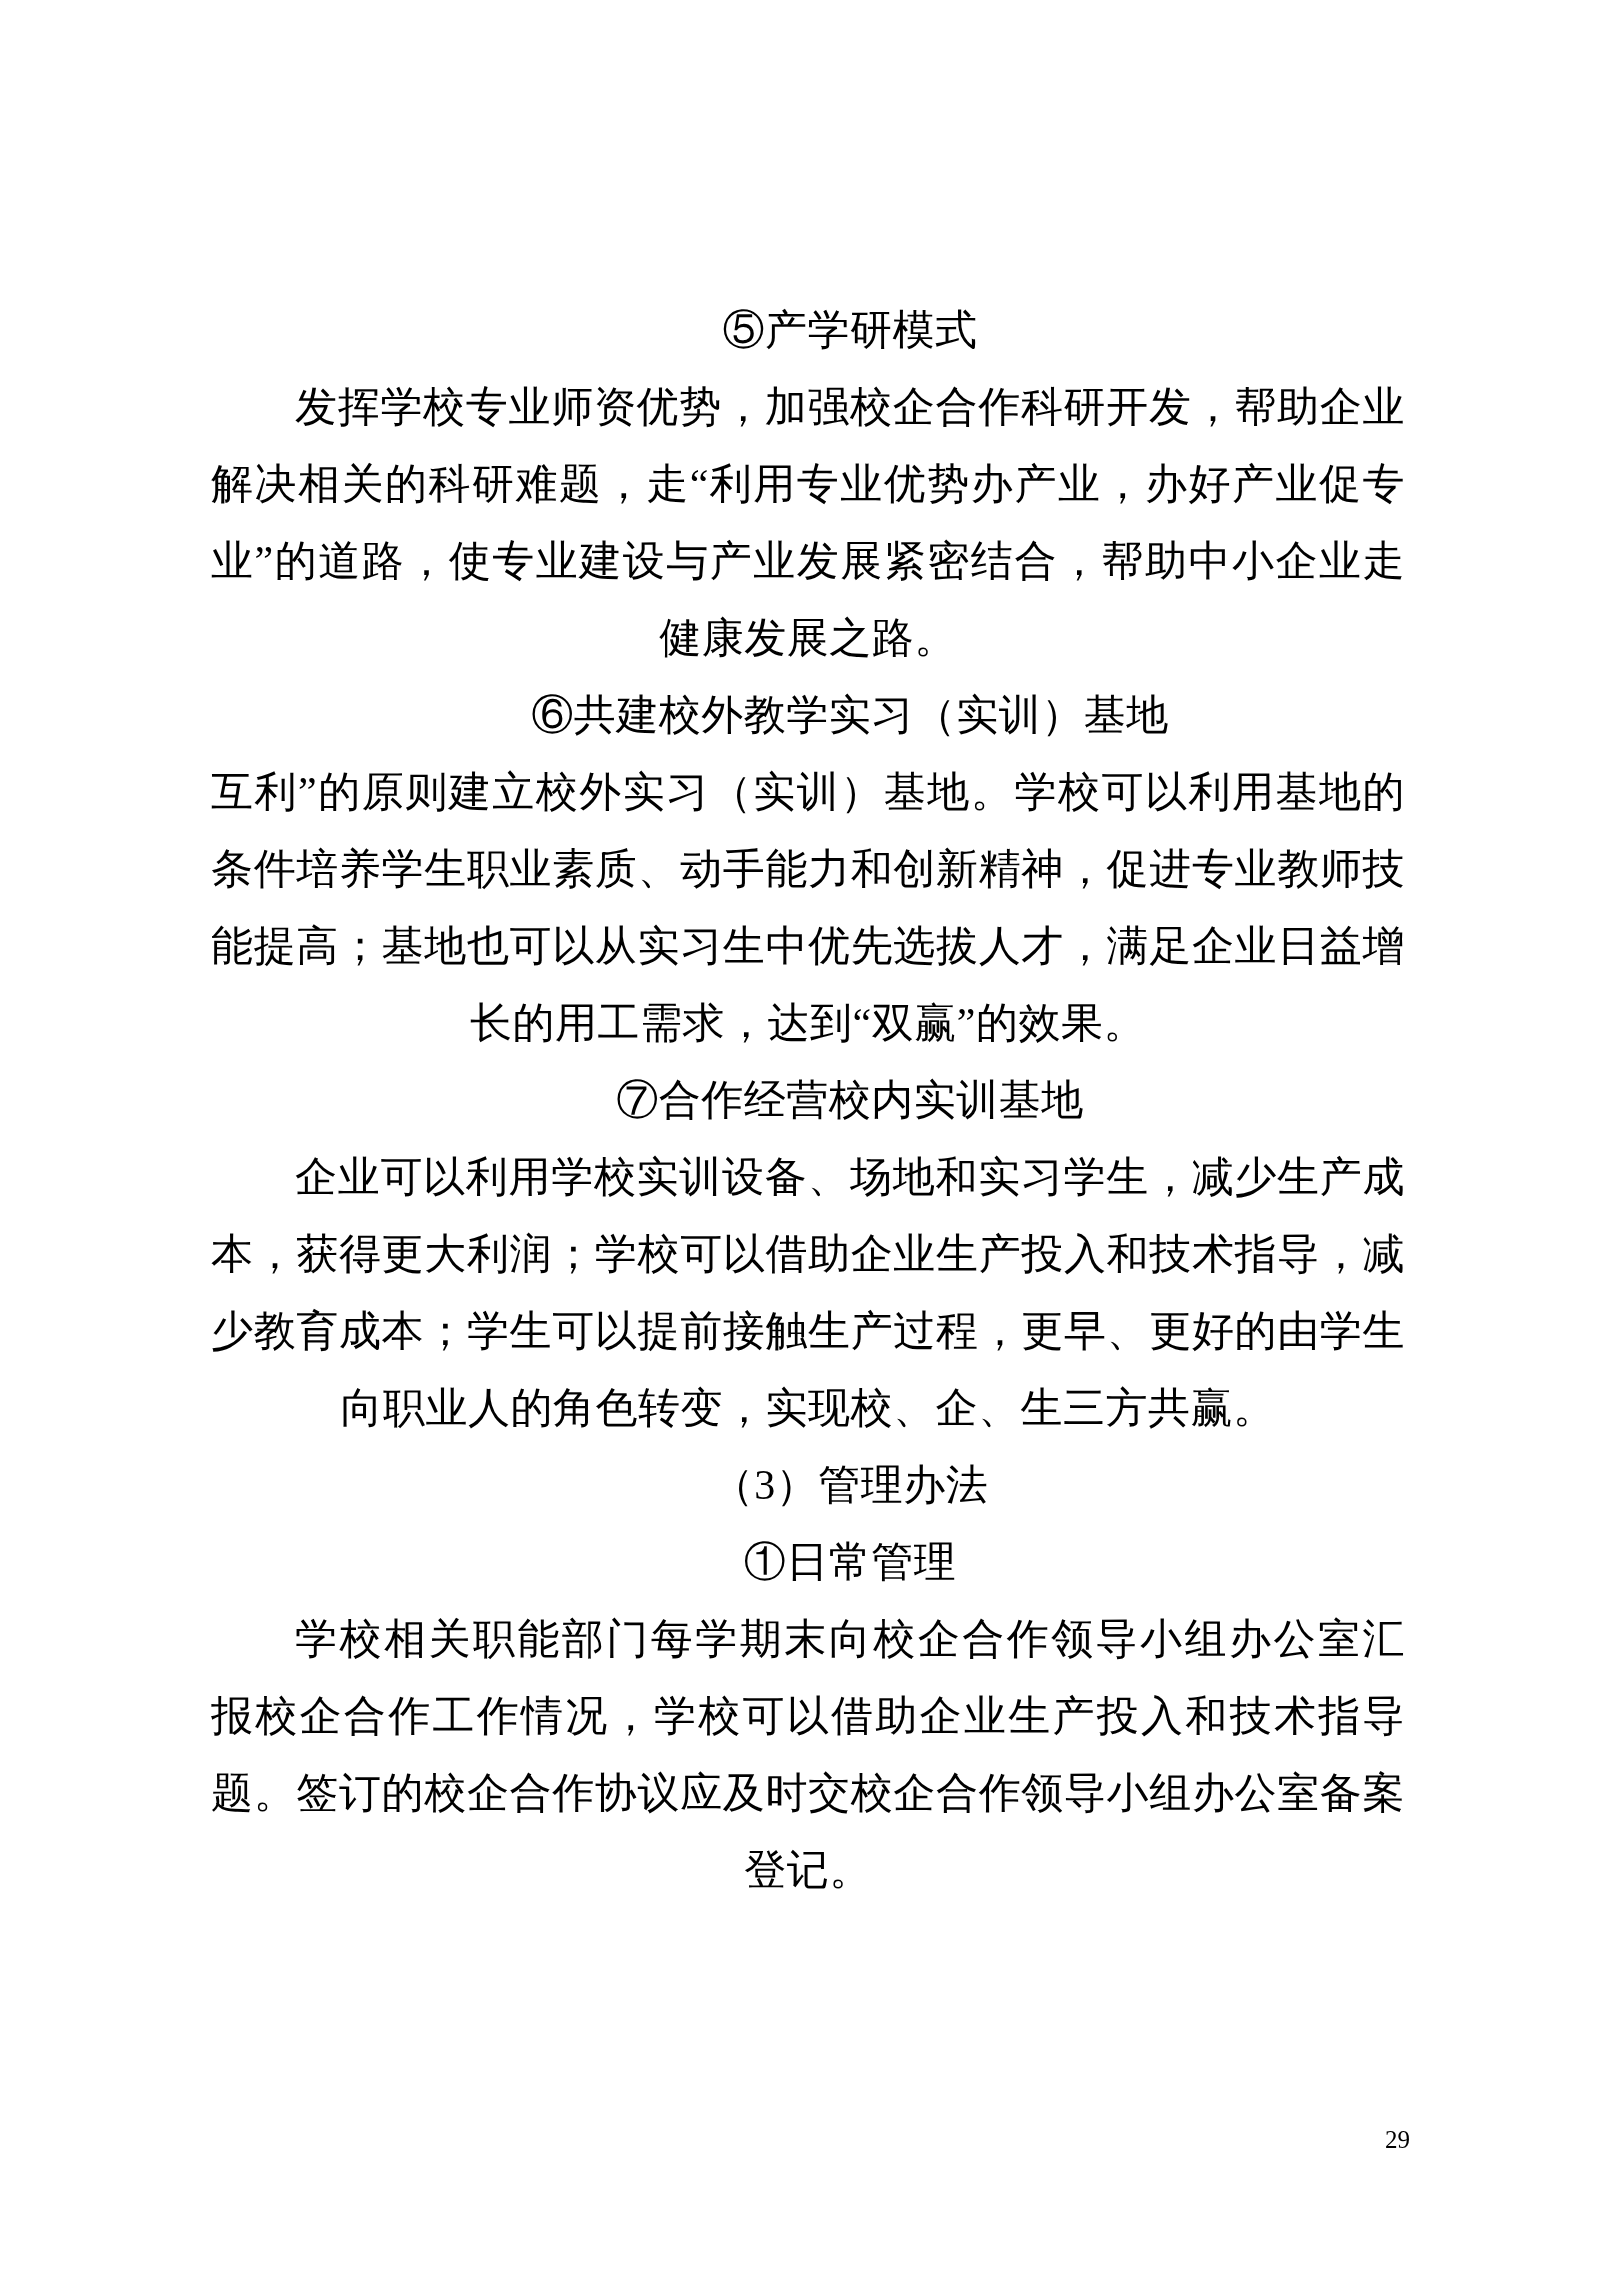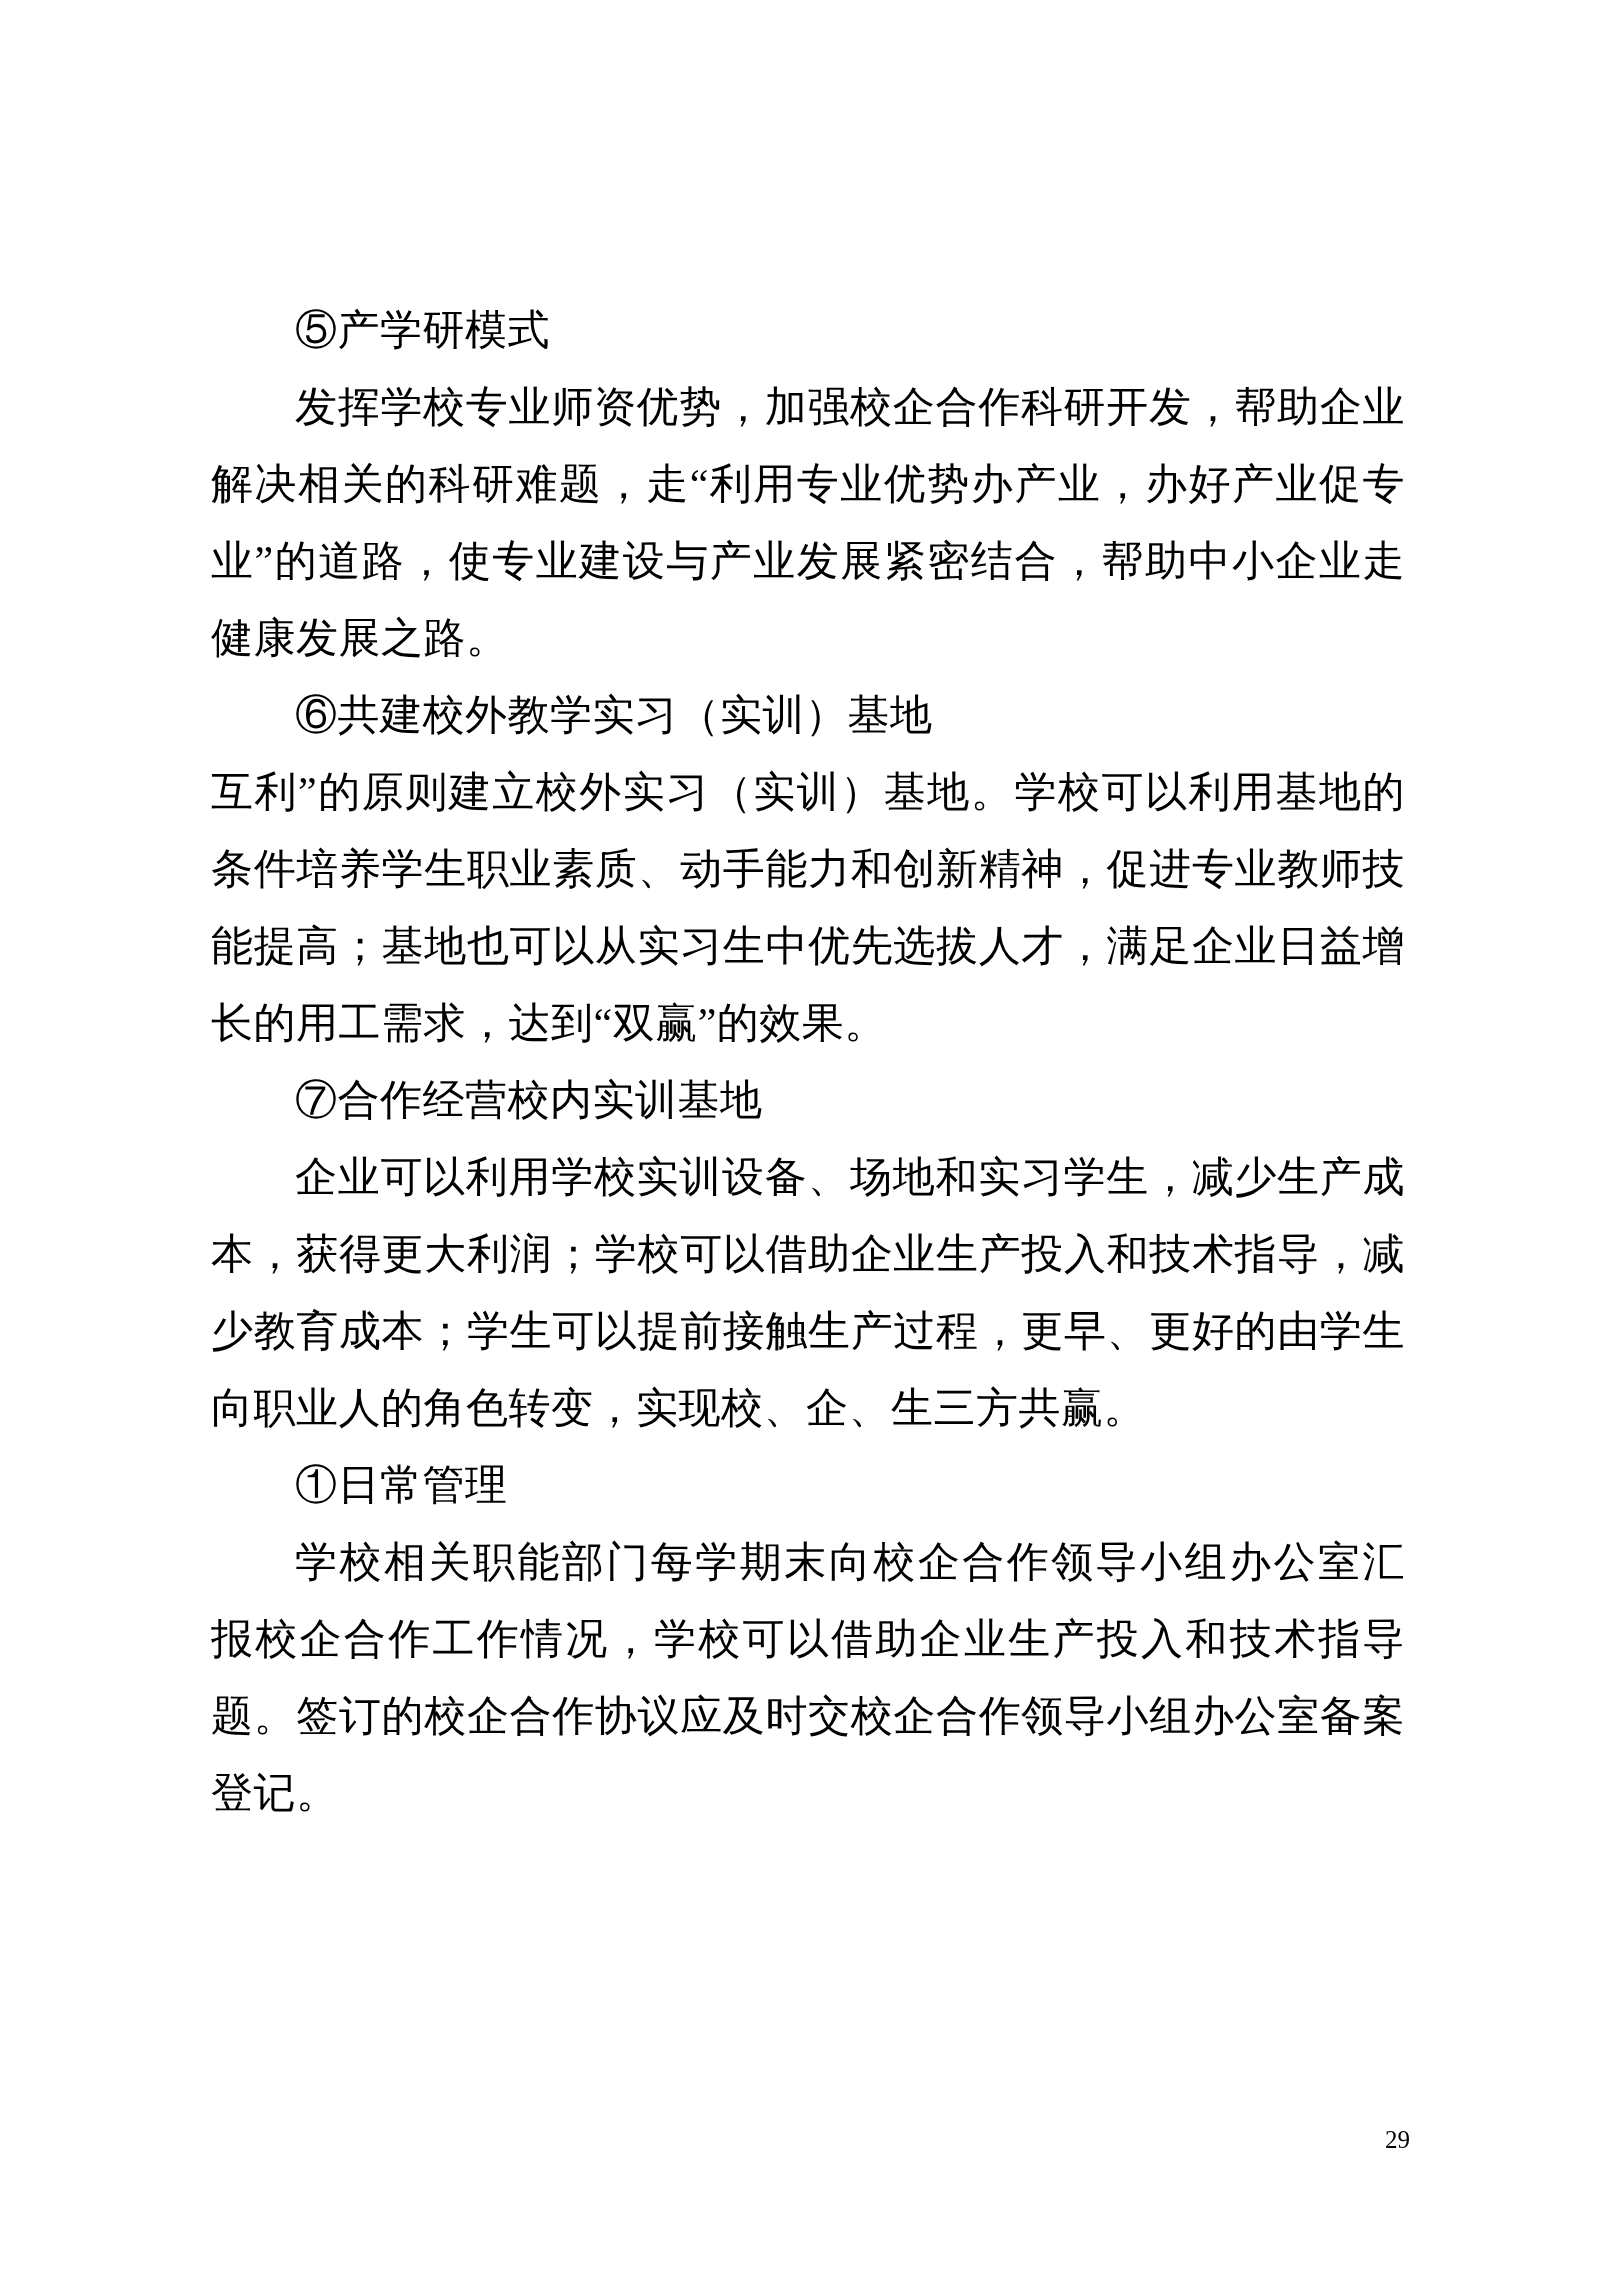--- a/index.html
+++ b/index.html
@@ -28,21 +28,21 @@
     left: 211px;
     top: 292px;
     width: 1194px;
     font-size: 42px;
     line-height: 77px;
     letter-spacing: 0.5px;
     font-weight: 400;
   }
   .line {
     min-height: 77px;
-    text-align: left;
+    text-align: center;
     white-space: normal;
   }
   .line.ind {
     text-indent: 2em;
   }
   .line.fill {
     text-align: justify;
     text-align-last: justify;
   }
   .page-number {
@@ -66,20 +66,21 @@
       <div class="line ind">⑥共建校外教学实习（实训）基地</div>
       <div class="line fill">互利”的原则建立校外实习（实训）基地。学校可以利用基地的</div>
       <div class="line fill">条件培养学生职业素质、动手能力和创新精神，促进专业教师技</div>
       <div class="line fill">能提高；基地也可以从实习生中优先选拔人才，满足企业日益增</div>
       <div class="line">长的用工需求，达到“双赢”的效果。</div>
       <div class="line ind">⑦合作经营校内实训基地</div>
       <div class="line ind fill">企业可以利用学校实训设备、场地和实习学生，减少生产成</div>
       <div class="line fill">本，获得更大利润；学校可以借助企业生产投入和技术指导，减</div>
       <div class="line fill">少教育成本；学生可以提前接触生产过程，更早、更好的由学生</div>
       <div class="line">向职业人的角色转变，实现校、企、生三方共赢。</div>
+      <div class="line ind">（3）管理办法</div>
       <div class="line ind">①日常管理</div>
       <div class="line ind fill">学校相关职能部门每学期末向校企合作领导小组办公室汇</div>
       <div class="line fill">报校企合作工作情况，学校可以借助企业生产投入和技术指导</div>
       <div class="line fill">题。签订的校企合作协议应及时交校企合作领导小组办公室备案</div>
       <div class="line">登记。</div>
     </div>
   <div class="page-number">29</div>
 </div>
 
 

